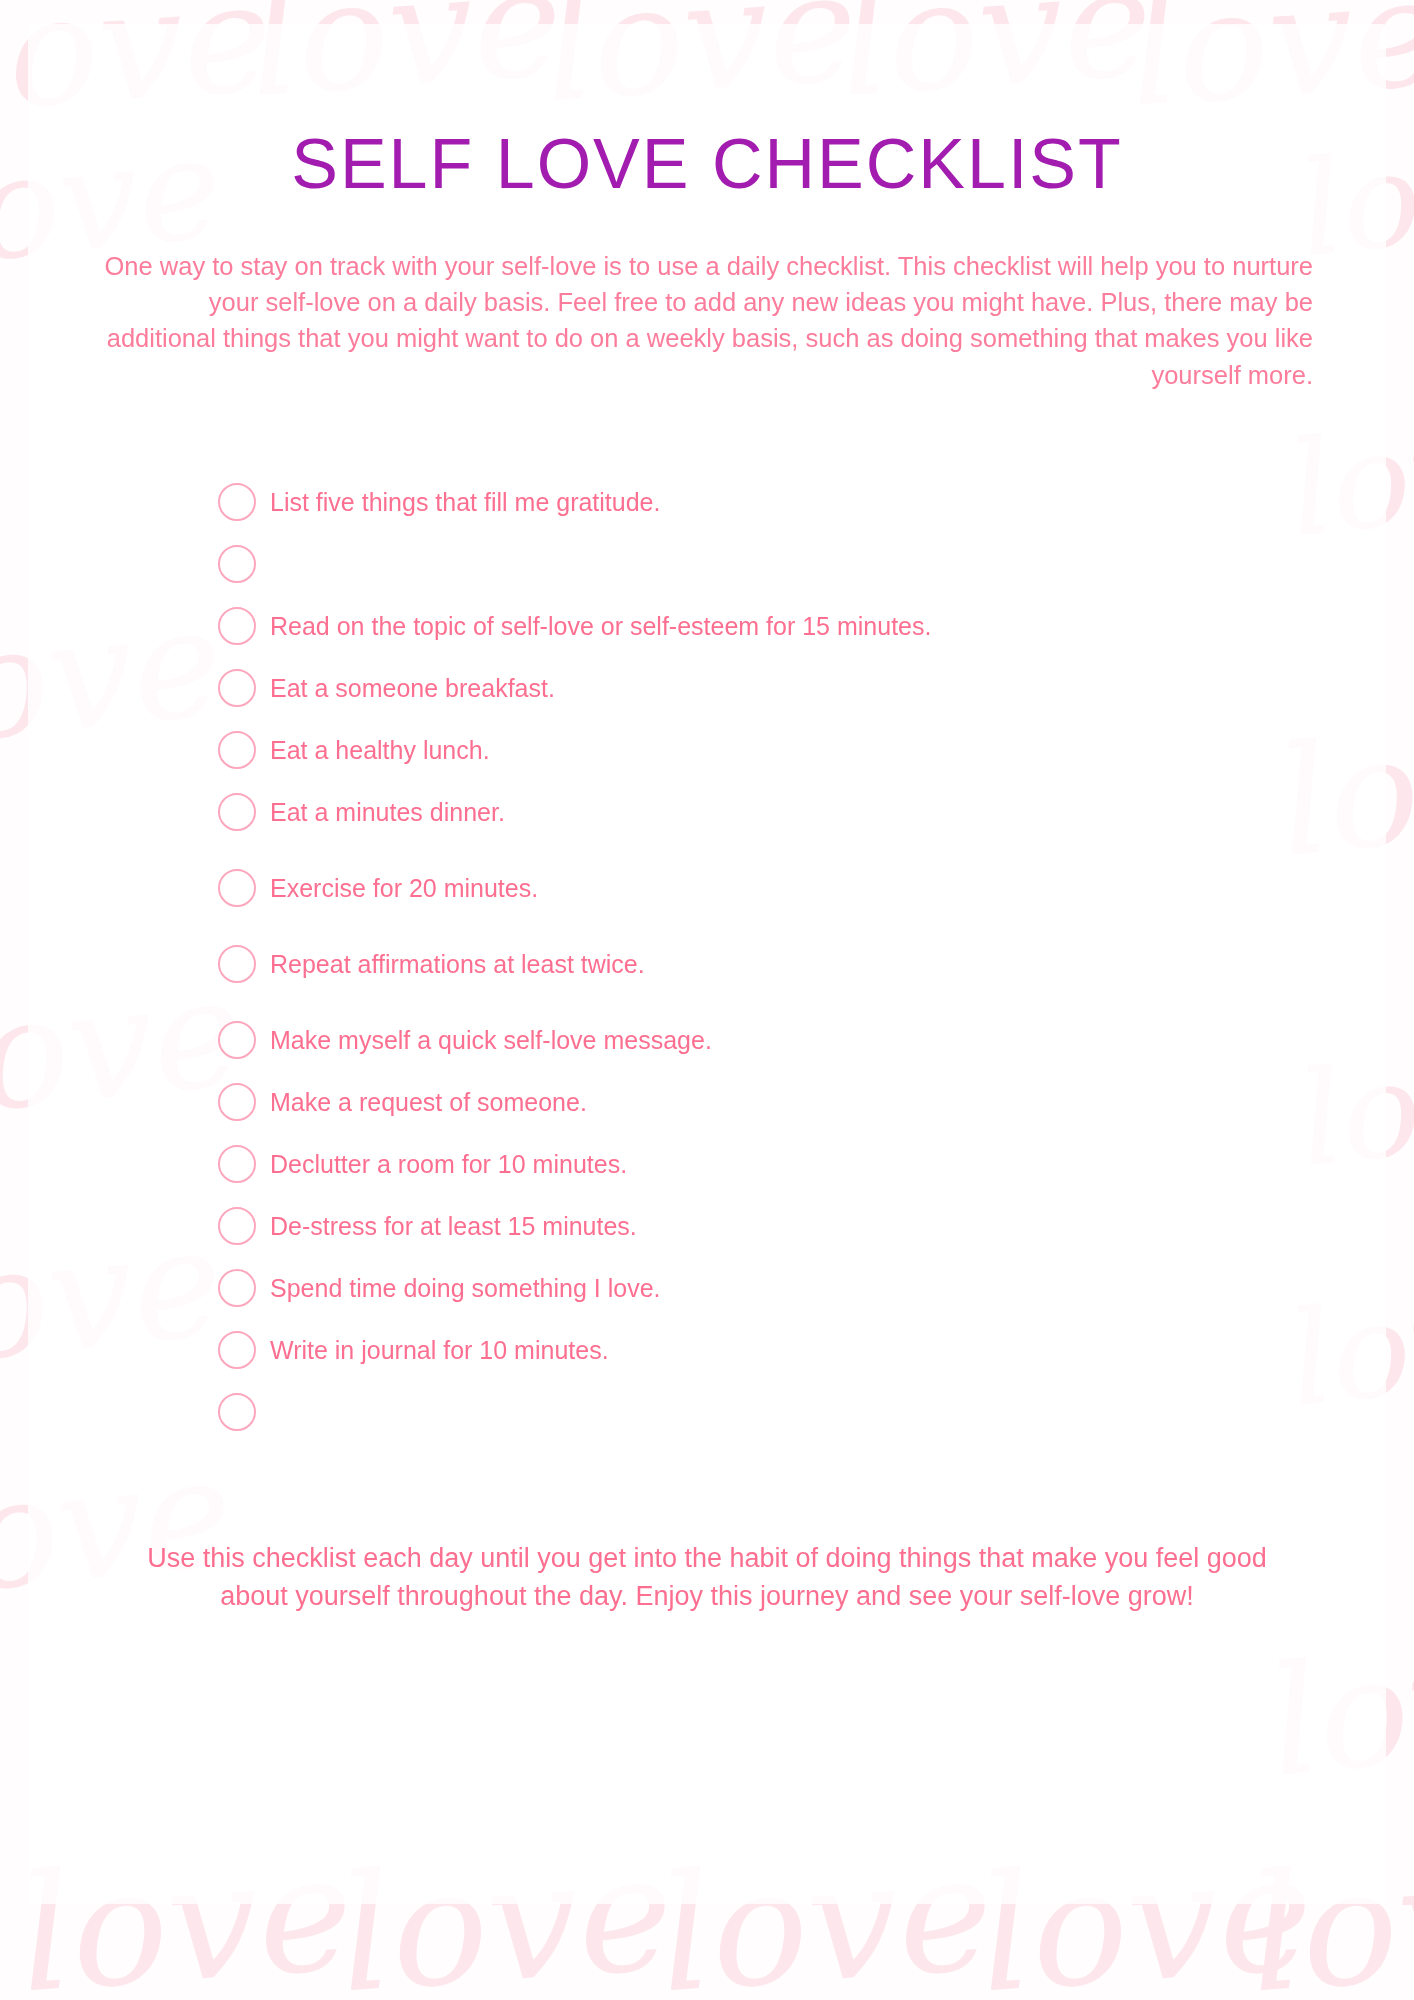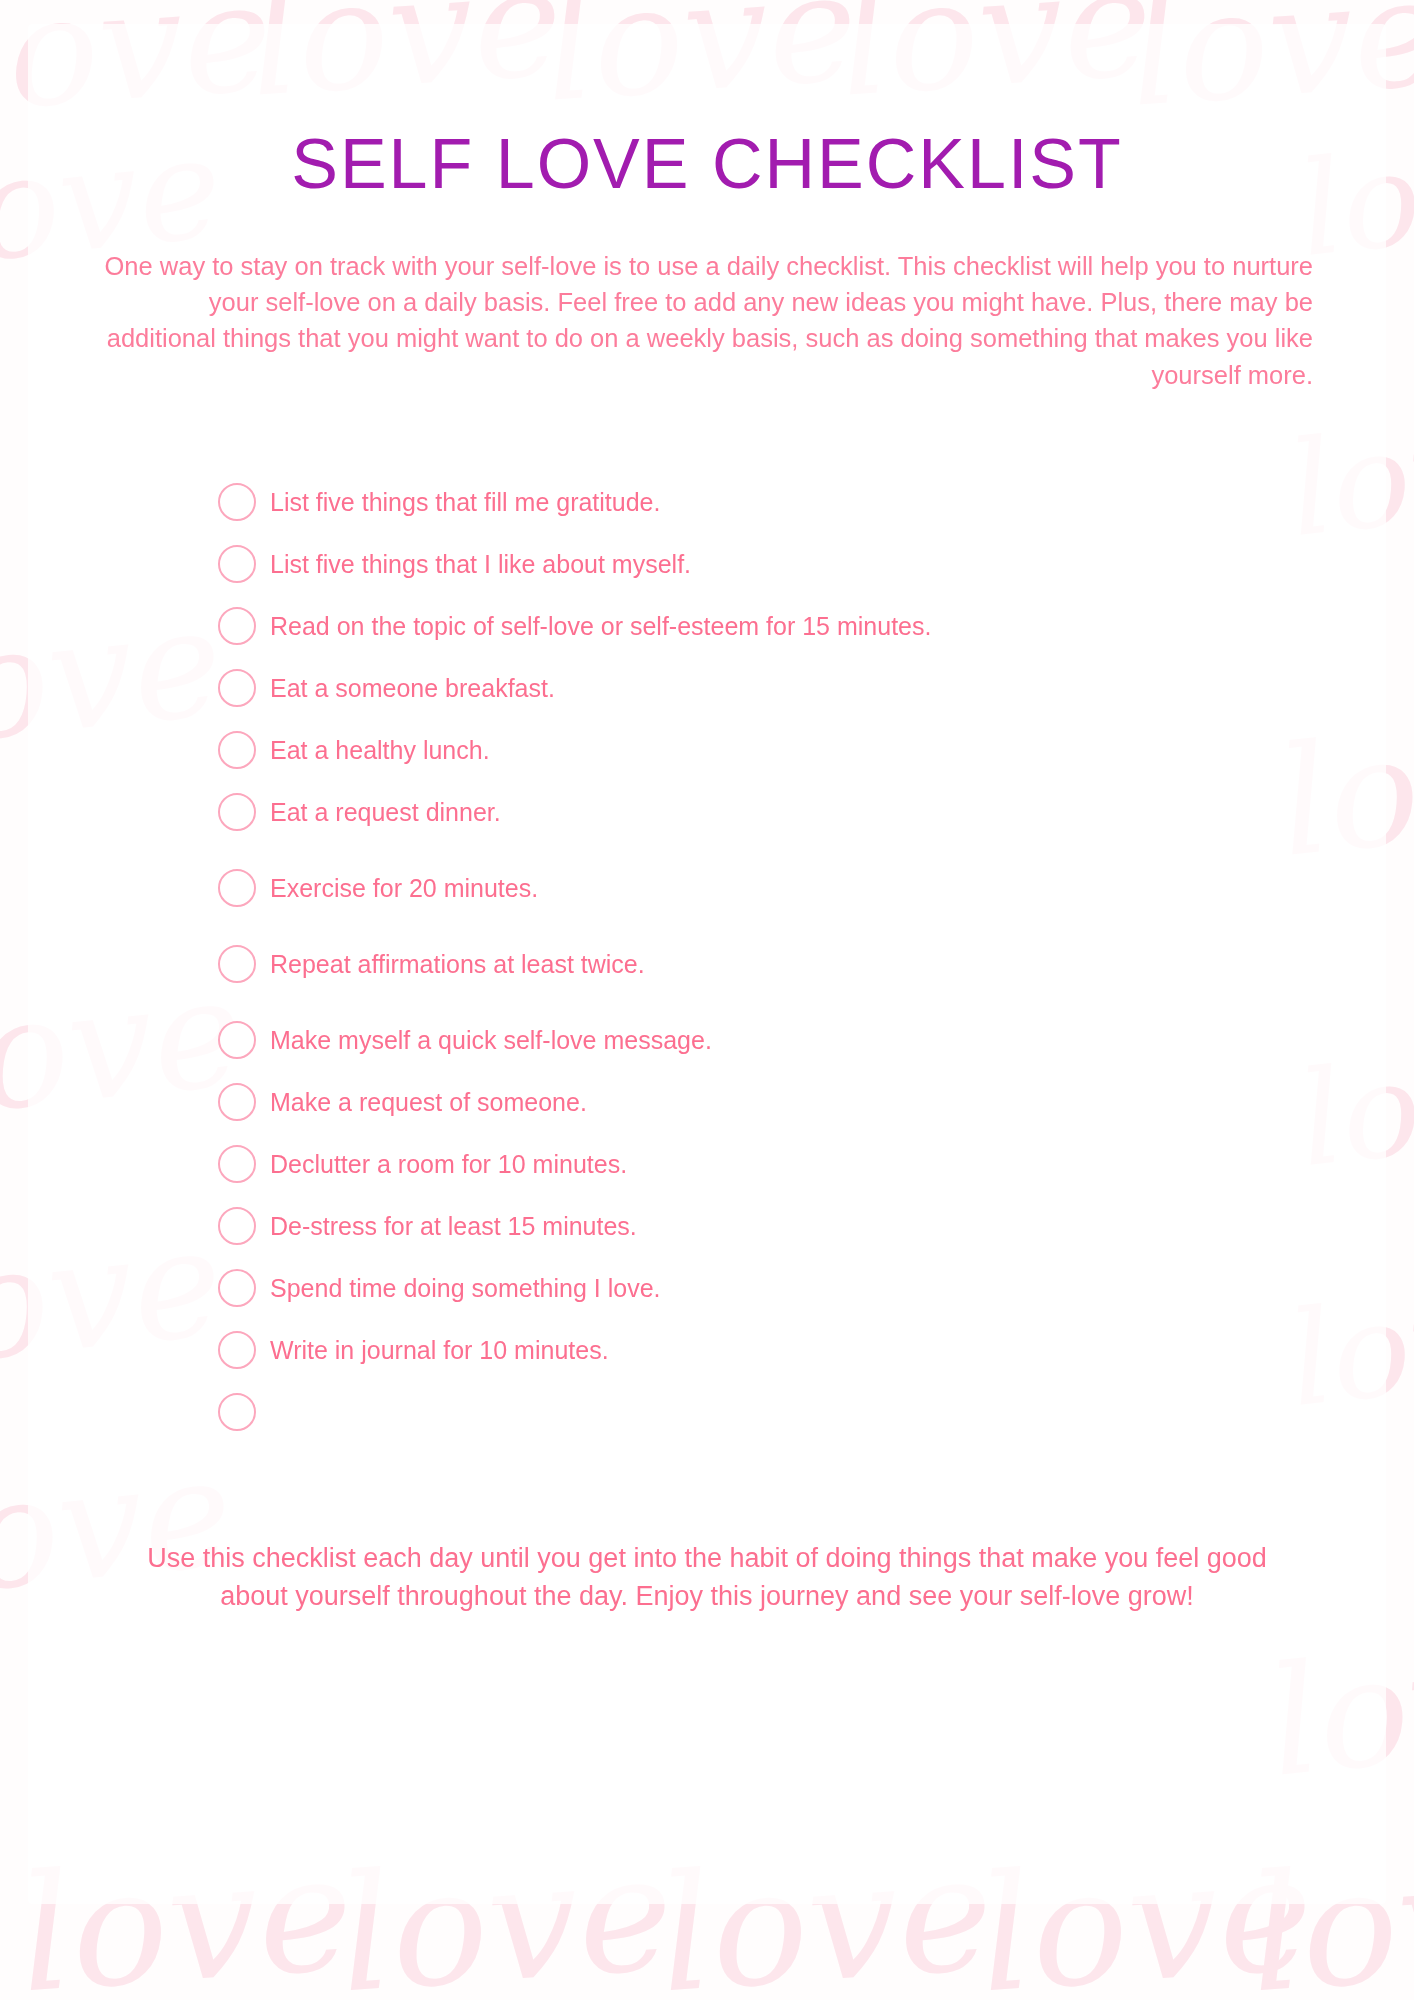--- a/index.html
+++ b/index.html
@@ -157,37 +157,36 @@
 
     <p class="intro">One way to stay on track with your self-love is to use a daily checklist. This checklist will help you to nurture your self-love on a daily basis. Feel free to add any new ideas you might have. Plus, there may be additional things that you might want to do on a weekly basis, such as doing something that makes you like yourself more.</p>
 
     <ul class="checklist" id="checklist">
         <li class="check-item">
           <span class="checkbox"></span>
           <span class="check-label">List five things that fill me gratitude.</span>
         </li>
         <li class="check-item">
           <span class="checkbox"></span>
-          <span class="check-label">List five things that I like about myself.</span>
         </li>
         <li class="check-item">
           <span class="checkbox"></span>
           <span class="check-label">Read on the topic of self-love or self-esteem for 15 minutes.</span>
         </li>
         <li class="check-item">
           <span class="checkbox"></span>
           <span class="check-label">Eat a someone breakfast.</span>
         </li>
         <li class="check-item">
           <span class="checkbox"></span>
           <span class="check-label">Eat a healthy lunch.</span>
         </li>
         <li class="check-item">
           <span class="checkbox"></span>
-          <span class="check-label">Eat a request dinner.</span>
+          <span class="check-label">Eat a minutes dinner.</span>
         </li>
         <li class="check-item gap-before">
           <span class="checkbox"></span>
           <span class="check-label">Exercise for 20 minutes.</span>
         </li>
         <li class="check-item gap-before">
           <span class="checkbox"></span>
           <span class="check-label">Repeat affirmations at least twice.</span>
         </li>
         <li class="check-item gap-before">

